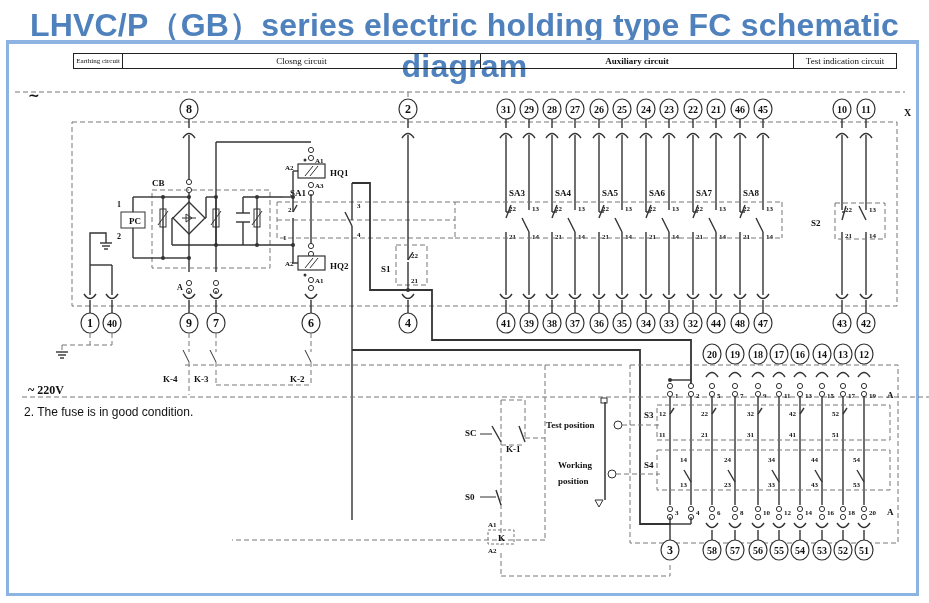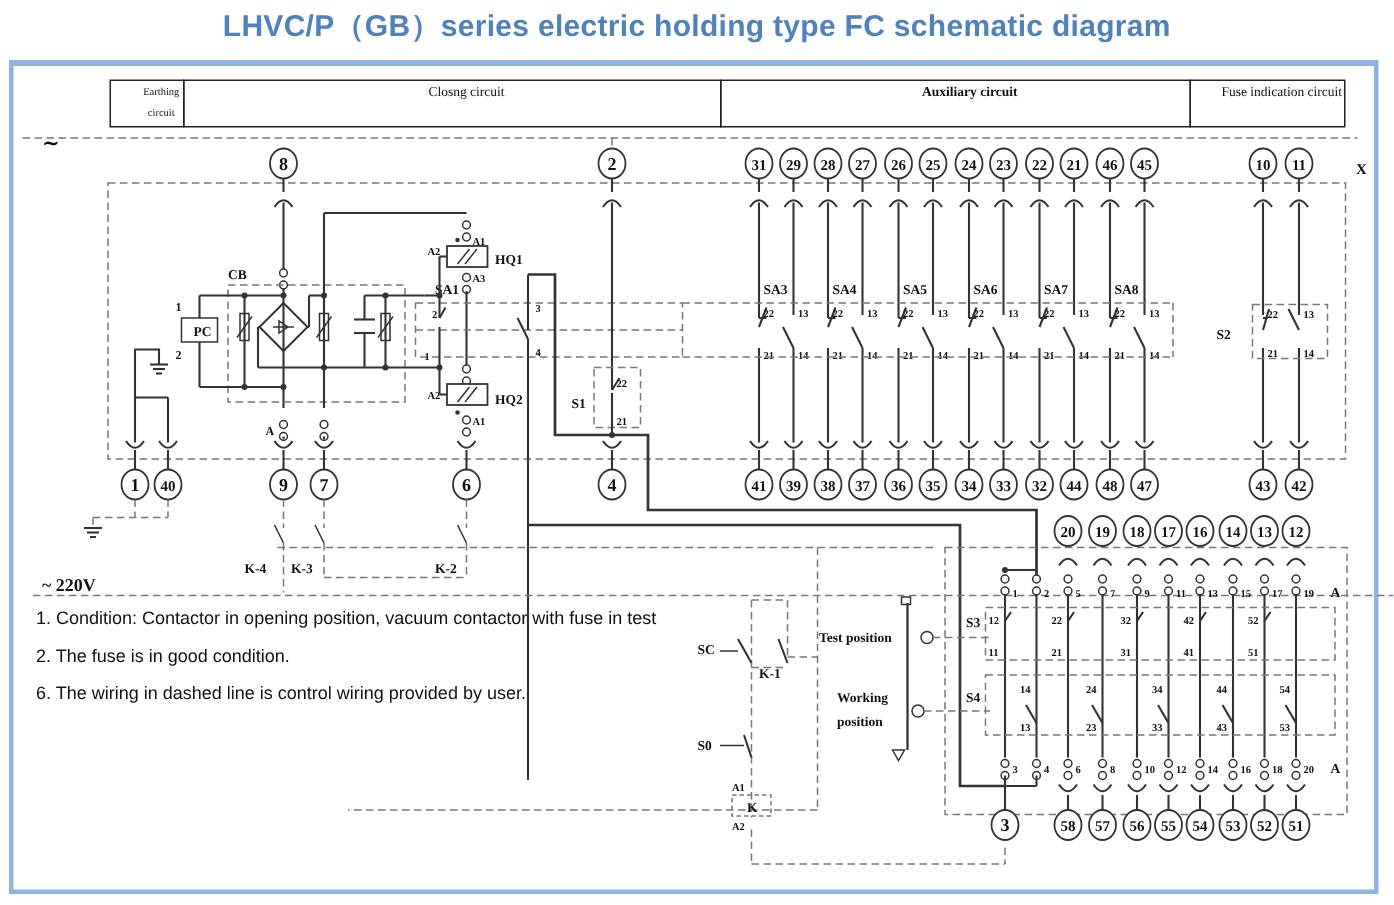--- a/index.html
+++ b/index.html
@@ -1,33 +1,33 @@
 <!DOCTYPE html>
 <html><head>
 <meta charset="utf-8">
 <style>
   html,body{margin:0;padding:0;background:#ffffff;}
   body{width:929px;height:603px;position:relative;overflow:hidden;font-family:"Liberation Sans",sans-serif;}
-  .title{position:absolute;left:0;top:4px;width:929px;text-align:center;color:#4f81bd;font-family:"Liberation Sans",sans-serif;font-weight:bold;font-size:20px;letter-spacing:0.2px;}
+  .title{position:absolute;left:0;top:4px;width:929px;text-align:center;color:#4f81bd;font-family:"Liberation Sans",sans-serif;font-weight:bold;font-size:32px;letter-spacing:0.2px;}
   .frame{position:absolute;left:6px;top:40px;width:913px;height:556px;border:3px solid #8db3e2;border-top-width:4px;box-sizing:border-box;}
   svg{position:absolute;left:0;top:0;}
   .notes{position:absolute;left:24px;top:400px;width:440px;font-family:"Liberation Sans",sans-serif;font-size:12px;color:#111;}
   .notes div{height:24.8px;line-height:24.8px;white-space:nowrap;}
-  .hdr{position:absolute;top:53px;height:32px;border:1px solid #222;box-sizing:border-box;font-family:"Liberation Serif",serif;font-size:9px;text-align:center;line-height:14px;color:#111;padding-left:19px;}
+  .hdr{position:absolute;top:53px;height:16px;border:1px solid #222;box-sizing:border-box;font-family:"Liberation Serif",serif;font-size:9px;text-align:center;line-height:14px;color:#111;}
 </style>
 </head>
 <body>
 
 <div class="title">LHVC/P（GB）series electric holding type FC schematic diagram</div>
 <div class="frame"></div>
 
 <div class="hdr" style="left:73px;width:50px;font-size:7px;">Earthing circuit</div>
 <div class="hdr" style="left:122px;width:359px;">Closng circuit</div>
 <div class="hdr" style="left:480px;width:314px;font-weight:bold;">Auxiliary circuit</div>
-<div class="hdr" style="left:793px;width:104px;">Fuse indication circuit</div>
+<div class="hdr" style="left:793px;width:104px;">Test indication circuit</div>
 
 <svg id="schem" width="929" height="603">
     <line x1="15" y1="92" x2="905" y2="92" stroke="#777777" stroke-width="1" stroke-dasharray="5,3"></line>
     <text x="28" y="100" font-size="14" text-anchor="start" fill="#111" font-family="&quot;DejaVu Sans&quot;, sans-serif" font-weight="bold">~</text>
     <rect x="72" y="122" width="825" height="184" fill="none" stroke="#777777" stroke-width="1" stroke-dasharray="5,3"></rect>
     <text x="904" y="116" font-size="10" text-anchor="start" fill="#111" font-family="&quot;Liberation Serif&quot;, serif" font-weight="bold">X</text>
     <ellipse cx="189" cy="109" rx="9" ry="10" fill="#fff" stroke="#333333" stroke-width="1.2"></ellipse>
     <text x="189" y="113" font-size="12" text-anchor="middle" fill="#111" font-family="&quot;Liberation Serif&quot;, serif" font-weight="bold">8</text>
     <line x1="189" y1="119" x2="189" y2="128" stroke="#333333" stroke-width="1.4"></line>
     <path d="M183,138 Q189,129 195,138" fill="none" stroke="#333333" stroke-width="1.4"></path>
@@ -603,16 +603,14 @@
     <text x="811" y="487" font-size="7" text-anchor="start" fill="#111" font-family="&quot;Liberation Serif&quot;, serif" font-weight="bold">43</text>
     <line x1="815" y1="470" x2="822" y2="482" stroke="#333333" stroke-width="1.4"></line>
     <text x="853" y="462" font-size="7" text-anchor="start" fill="#111" font-family="&quot;Liberation Serif&quot;, serif" font-weight="bold">54</text>
     <text x="853" y="487" font-size="7" text-anchor="start" fill="#111" font-family="&quot;Liberation Serif&quot;, serif" font-weight="bold">53</text>
     <line x1="857" y1="470" x2="864" y2="482" stroke="#333333" stroke-width="1.4"></line>
     <line x1="691" y1="517" x2="691" y2="524" stroke="#333333" stroke-width="1.4"></line>
     <line x1="671" y1="524" x2="691" y2="524" stroke="#333333" stroke-width="1.4"></line>
   </svg>
 
 <div class="notes">
-  <div>1. Condition: Contactor in opening position, vacuum contactor with fuse in test</div>
   <div>2. The fuse is in good condition.</div>
-  <div>6. The wiring in dashed line is control wiring provided by user.</div>
 </div>
 
 </body></html>

